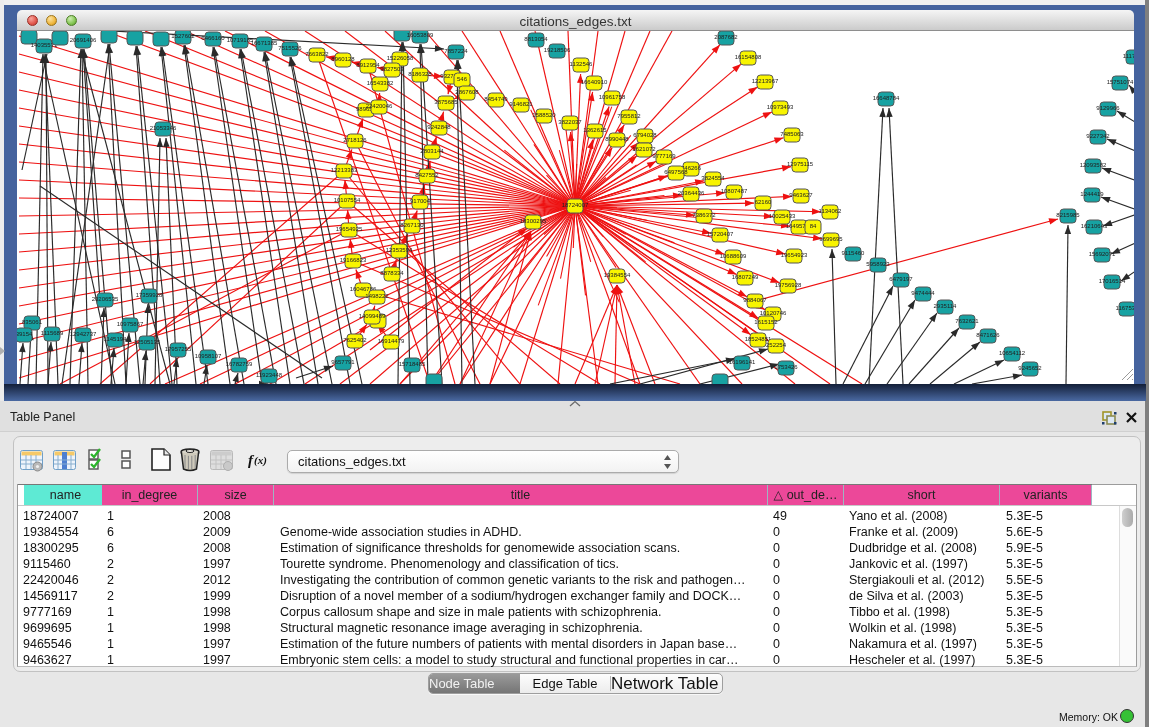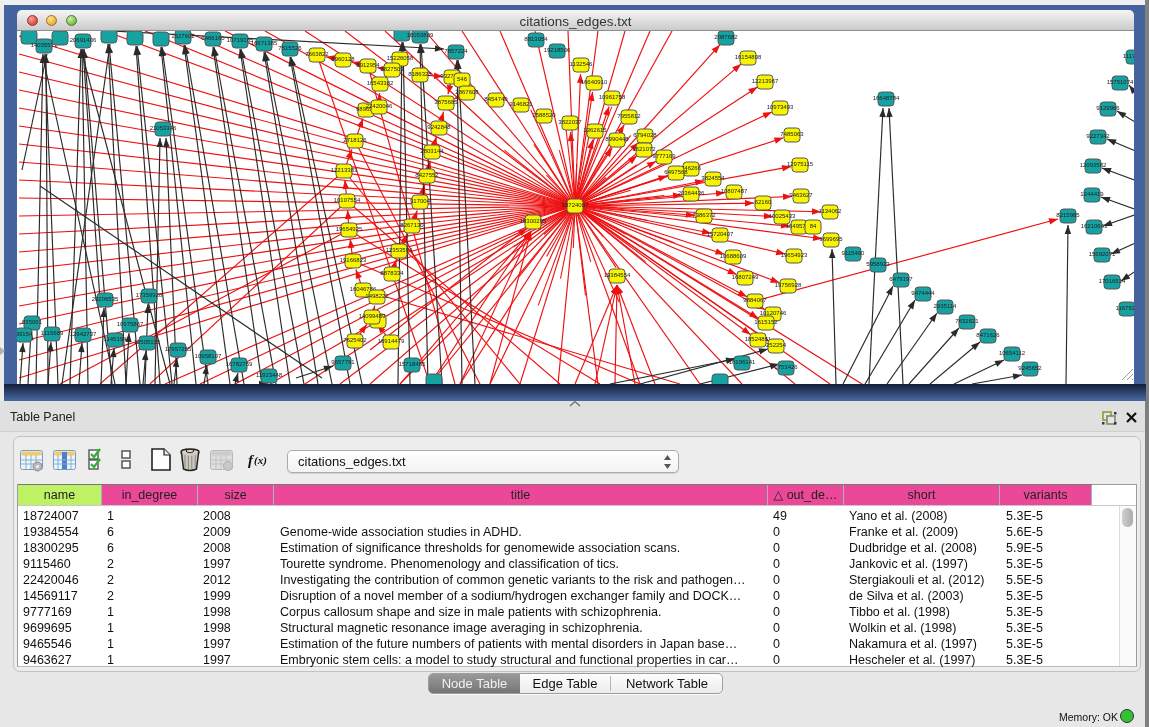--- a/index.html
+++ b/index.html
@@ -766,21 +766,21 @@
 </svg>
 
 <div class="abs" style="left:287px;top:450px;width:392px;height:23px;background:linear-gradient(#ffffff,#f2f2f2);border:1px solid #ababab;border-radius:5px;box-shadow:0 1px 1px rgba(0,0,0,0.12)">
   <div class="abs" style="left:10px;top:3px;font-size:13px;color:#111">citations_edges.txt</div>
   <svg class="abs" style="right:6px;top:4px" width="9" height="15">
       <path d="M4.5 0 L8 5 L1 5 Z M4.5 14 L1 9 L8 9 Z" fill="#555"></path>
     </svg>
 </div>
 
 <div class="abs" style="left:17px;top:484px;width:1120px;height:183px;background:#fff;border:1px solid #9c9c9c;border-bottom:1px solid #bbb"></div>
-<div class="hcell" style="left:18px;width:84px;background:#bef264">name</div>
+<div class="hcell" style="left:24px;width:84px;background:#5eead4">name</div>
 <div class="hcell" style="left:102px;width:96px">in_degree</div>
 <div class="hcell" style="left:198px;width:76px">size</div>
 <div class="hcell" style="left:274px;width:494px">title</div>
 <div class="hcell" style="left:768px;width:76px">△ out_de…</div>
 <div class="hcell" style="left:844px;width:156px">short</div>
 <div class="hcell" style="left:1000px;width:92px">variants</div>
 <div class="abs" style="left:18px;top:484px;width:1074px;height:1px;background:#777"></div>
 <div class="abs" style="left:18px;top:505px;width:1118px;height:1px;background:#c8c8c8"></div>
 <div class="trow" style="top:508px">
 <span style="left:23px">18724007</span>
@@ -869,19 +869,19 @@
 <span style="left:280px">Embryonic stem cells: a model to study structural and functional properties in car…</span>
     <span style="left:773px">0</span>
     <span style="left:849px">Hescheler et al. (1997)</span>
 <span style="left:1006px">5.3E-5</span>
   </div>
 
 <div class="abs" style="left:1119px;top:506px;width:17px;height:160px;background:#fafafa;border-left:1px solid #ddd"></div>
 <div class="abs" style="left:1122px;top:508px;width:11px;height:19px;background:linear-gradient(90deg,#cfcfcf,#ababab);border-radius:6px"></div>
 
 <div class="abs" style="left:428px;top:673px;width:295px;height:21px;border:1px solid #9e9e9e;border-radius:5px;background:linear-gradient(#fdfdfd,#ececec);box-shadow:0 1px 0 rgba(255,255,255,0.7)">
-  <div class="abs" style="left:0;top:0;width:91px;height:19px;border-radius:4px 0 0 4px;background:linear-gradient(#9a9a9a,#757575);color:#f2f2f2;text-align:center;line-height:19px;font-size:13px">Node Table</div>
+  <div class="abs" style="left:0;top:0;width:91px;height:19px;border-radius:4px 0 0 4px;background:linear-gradient(#9a9a9a,#757575);color:#f2f2f2;text-align:left;line-height:19px;font-size:13px">Node Table</div>
   <div class="abs" style="left:91px;top:0;width:90px;height:19px;color:#111;text-align:center;line-height:19px;font-size:13px">Edge Table</div>
   <div class="abs" style="left:181px;top:2px;width:1px;height:15px;background:#b5b5b5"></div>
-  <div class="abs" style="left:182px;top:0;width:112px;height:19px;color:#111;text-align:center;line-height:19px;font-size:13px">Network Table</div>
+  <div class="abs" style="left:182px;top:0;width:112px;height:19px;color:#111;line-height:19px;font-size:17px">Network Table</div>
 </div>
 
 <div class="abs" style="left:1059px;top:711px;font-size:10.5px;color:#111;white-space:nowrap">Memory: OK</div>
 <div class="abs" style="left:1120px;top:709px;width:14px;height:14px;border-radius:50%;background:#35c135;border:1px solid #333"></div>
 </body></html>

